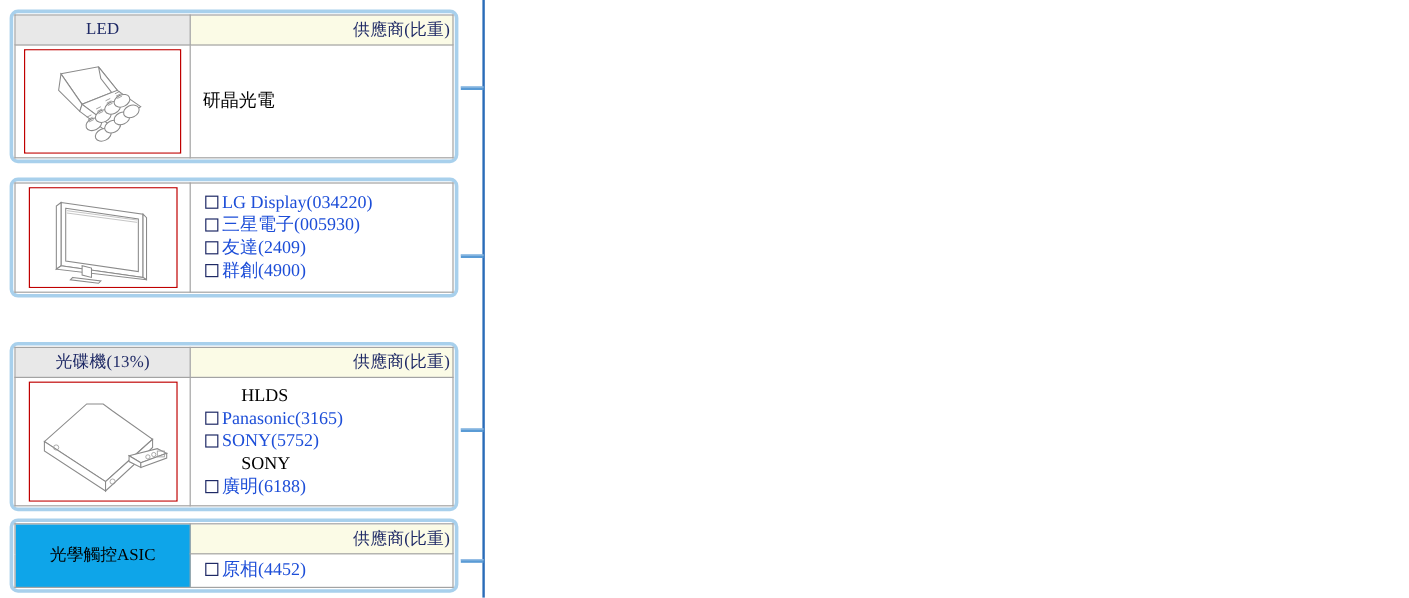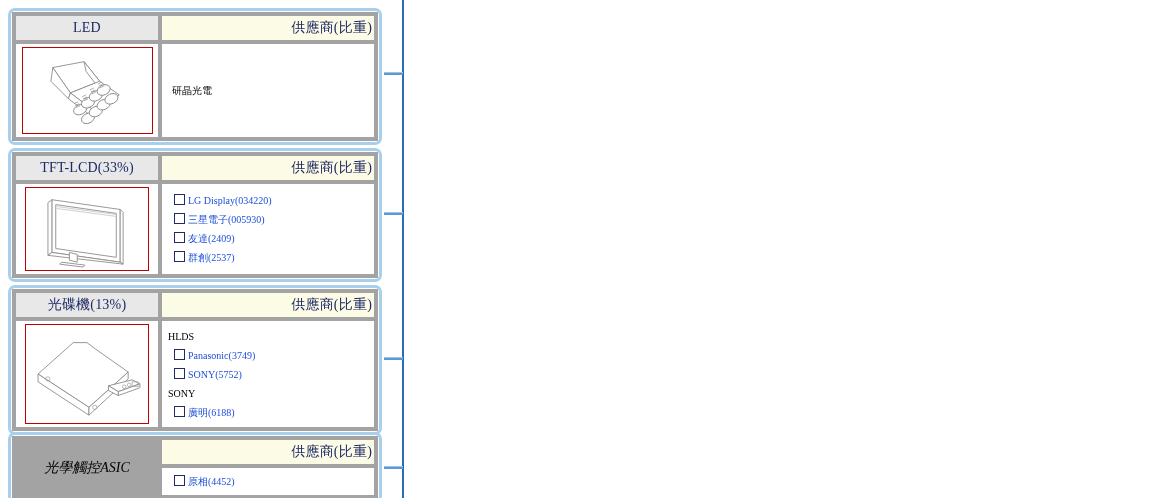--- a/index.html
+++ b/index.html
@@ -51,21 +51,21 @@
     display: table;
     table-layout: fixed;
     border-collapse: collapse;
     background: #ffffff;
   }
   .row {
     display: table-row;
   }
   .cell {
     display: table-cell;
-    border: 4px solid #a3a3a3;
+    border: 1px solid #a3a3a3;
     vertical-align: middle;
     box-sizing: border-box;
   }
 
   
   .hdr-left {
     width: 146px;
     background: #e8e8e8;
     text-align: center;
     color: #1f2a66;
@@ -95,21 +95,21 @@
     margin: 0 auto;
     border: 1px solid #c00000;
     background: #ffffff;
     box-sizing: border-box;
   }
   .sup-cell {
     background: #ffffff;
     padding: 4px 0 4px 6px;
     vertical-align: middle;
     color: #1f2a66;
-    font-size: 10px;
+    font-size: 15px;
     line-height: 19px;
   }
   .sup-cell.centered {
     vertical-align: middle;
     color: #000000;
     padding-left: 10px;
   }
 
   .sup-item {
     white-space: nowrap;
@@ -125,31 +125,31 @@
     display: inline-block;
     width: 9px;
     height: 9px;
     border: 1px solid #1f2a66;
     background: #ffffff;
     margin-right: 3px;
     vertical-align: -1px;
   }
   .label-ascii {
     font-family: "Liberation Serif", serif;
+    margin-left: 36px;
   }
 
   
   .span-left {
     width: 146px;
-    background: #a3a3a3;
+    background: #0ea5e9;
     text-align: center;
     color: #000000;
     font-size: 14px;
     vertical-align: middle;
-    font-style: italic;
   }
 </style>
 </head>
 <body>
 
 <div id="tree-trunk"></div>
 
 <div class="panel" id="panel-0" style="top:8px;">
   <div class="panel-inner">
     <div class="row">
@@ -189,24 +189,20 @@
         <div class="sup-group">研晶光電</div>
       </div>
     </div>
   </div>
 </div>
 <div class="tree-branch" style="top:72px;"></div>
 
 <div class="panel" id="panel-1" style="top:148px;">
   <div class="panel-inner">
     <div class="row">
-      <div class="cell hdr-left">TFT-LCD(33%)</div>
-      <div class="cell hdr-right">供應商(比重)</div>
-    </div>
-    <div class="row">
       <div class="cell img-cell">
         <svg class="thumb" width="124" height="84" viewBox="0 0 124 84">
           <rect x="0" y="0" width="124" height="84" fill="#ffffff"></rect>
           <g stroke="#8a8a8a" stroke-width="0.9" fill="#ffffff">
             <path d="M26 12 L96 22 L96 76 L26 66 Z"></path>
             <path d="M30 17 L92 26 L92 71 L30 62 Z"></path>
             <path d="M26 12 L22 15 L22 69 L26 66 Z"></path>
             <path d="M96 22 L99 25 L99 78 L96 76 Z"></path>
             <path d="M22 69 L26 66 L96 76 L99 78 Z"></path>
             <path d="M44 66 L44 74 L52 76 L52 68 Z"></path>
@@ -214,21 +210,21 @@
           </g>
           <g stroke="#b8b8b8" stroke-width="0.7" fill="none">
             <path d="M31 19 L91 27 M31 21 L91 29"></path>
           </g>
         </svg>
       </div>
       <div class="cell sup-cell">
         <div class="sup-item"><span class="cbox"></span><span>LG Display(034220)</span></div>
         <div class="sup-item"><span class="cbox"></span><span>三星電子(005930)</span></div>
         <div class="sup-item"><span class="cbox"></span><span>友達(2409)</span></div>
-        <div class="sup-item"><span class="cbox"></span><span>群創(2537)</span></div>
+        <div class="sup-item"><span class="cbox"></span><span>群創(4900)</span></div>
       </div>
     </div>
   </div>
 </div>
 <div class="tree-branch" style="top:212px;"></div>
 
 <div class="panel" id="panel-2" style="top:285px;">
   <div class="panel-inner">
     <div class="row">
       <div class="cell hdr-left">光碟機(13%)</div>
@@ -250,21 +246,21 @@
             <circle cx="100" cy="63" r="1.8"></circle>
             <circle cx="105" cy="61" r="1.8"></circle>
             <rect x="108" y="58" width="6" height="5"></rect>
             <circle cx="22" cy="55" r="2.2"></circle>
             <circle cx="70" cy="84" r="2.2"></circle>
           </g>
         </svg>
       </div>
       <div class="cell sup-cell">
         <div class="sup-group label-ascii">HLDS</div>
-        <div class="sup-item"><span class="cbox"></span><span>Panasonic(3749)</span></div>
+        <div class="sup-item"><span class="cbox"></span><span>Panasonic(3165)</span></div>
         <div class="sup-item"><span class="cbox"></span><span>SONY(5752)</span></div>
         <div class="sup-group label-ascii">SONY</div>
         <div class="sup-item"><span class="cbox"></span><span>廣明(6188)</span></div>
       </div>
     </div>
   </div>
 </div>
 <div class="tree-branch" style="top:357px;"></div>
 
 <div class="panel" id="panel-3" style="top:432px;">

